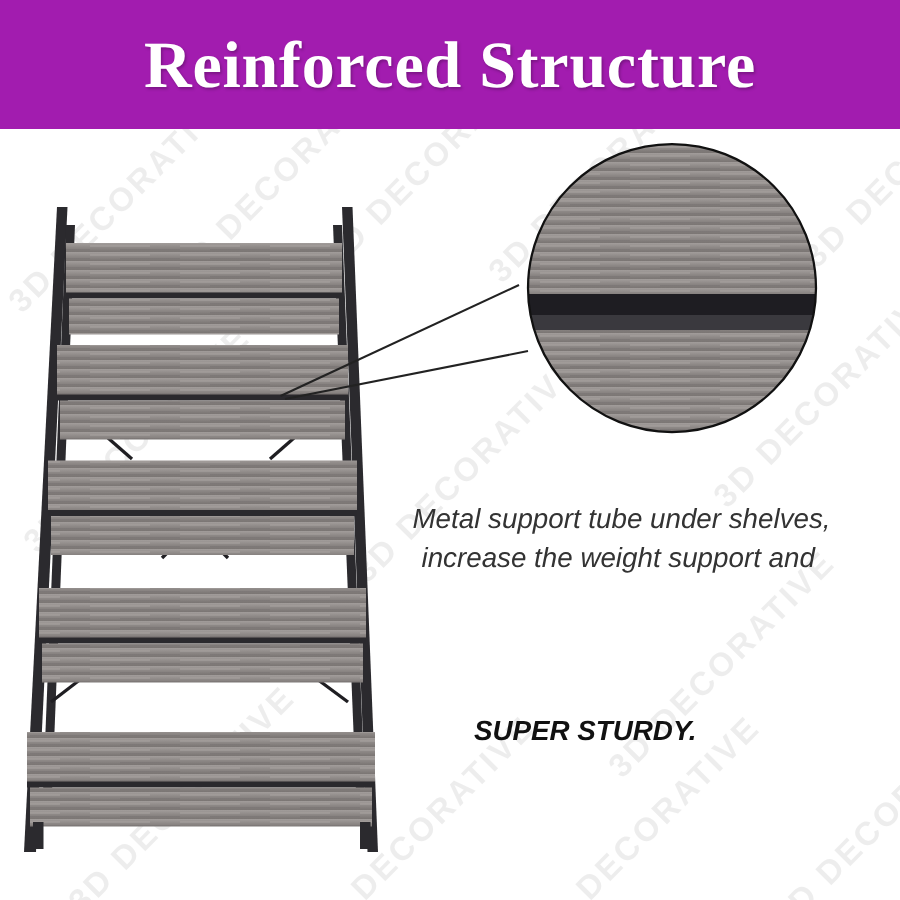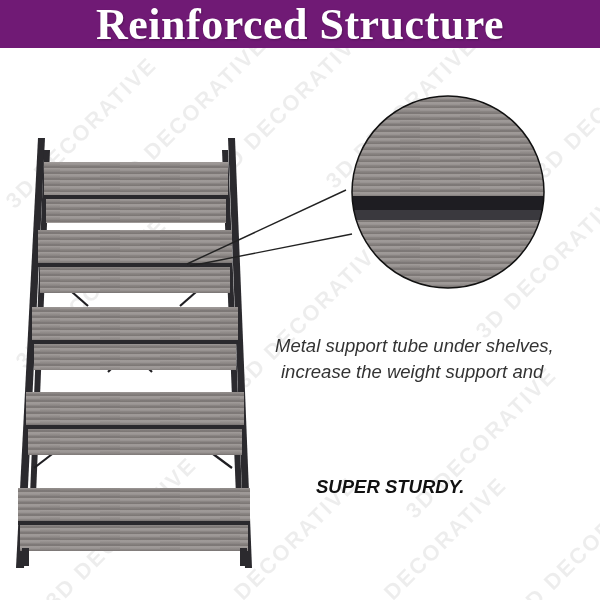--- a/index.html
+++ b/index.html
@@ -1,17 +1,17 @@
 <!DOCTYPE html>
 <html><head>
 <meta charset="utf-8">
 <style>
   html, body { margin:0; padding:0; }
   body { width:600px; height:600px; background:#ffffff; position:relative; overflow:hidden; font-family:"Liberation Sans", sans-serif; }
-  .header { position:absolute; left:0; top:0; width:600px; height:48px; background:#701a75; display:flex; align-items:center; justify-content:center; }
+  .header { position:absolute; left:0; top:0; width:600px; height:86px; background:#a21caf; display:flex; align-items:center; justify-content:center; }
   .header-title { color:#ffffff; font-family:"Liberation Serif", serif; font-weight:bold; font-size:44px; letter-spacing:0.5px; text-shadow:1px 1px 2px rgba(0,0,0,0.25); }
   .watermark { position:absolute; color:rgba(0,0,0,0.07); font-family:"Liberation Sans", sans-serif; font-size:22px; font-weight:bold; letter-spacing:2px; transform:rotate(-45deg); white-space:nowrap; pointer-events:none; }
   .shelf-svg { position:absolute; left:0; top:0; }
   .desc { position:absolute; left:0; top:0; width:600px; height:600px; pointer-events:none; }
   .desc-line { position:absolute; font-style:italic; font-size:18.5px; color:#333333; white-space:nowrap; }
   .desc-strong { position:absolute; font-style:italic; font-weight:bold; font-size:18.5px; color:#111111; white-space:nowrap; }
 </style>
 </head>
 <body>
 

